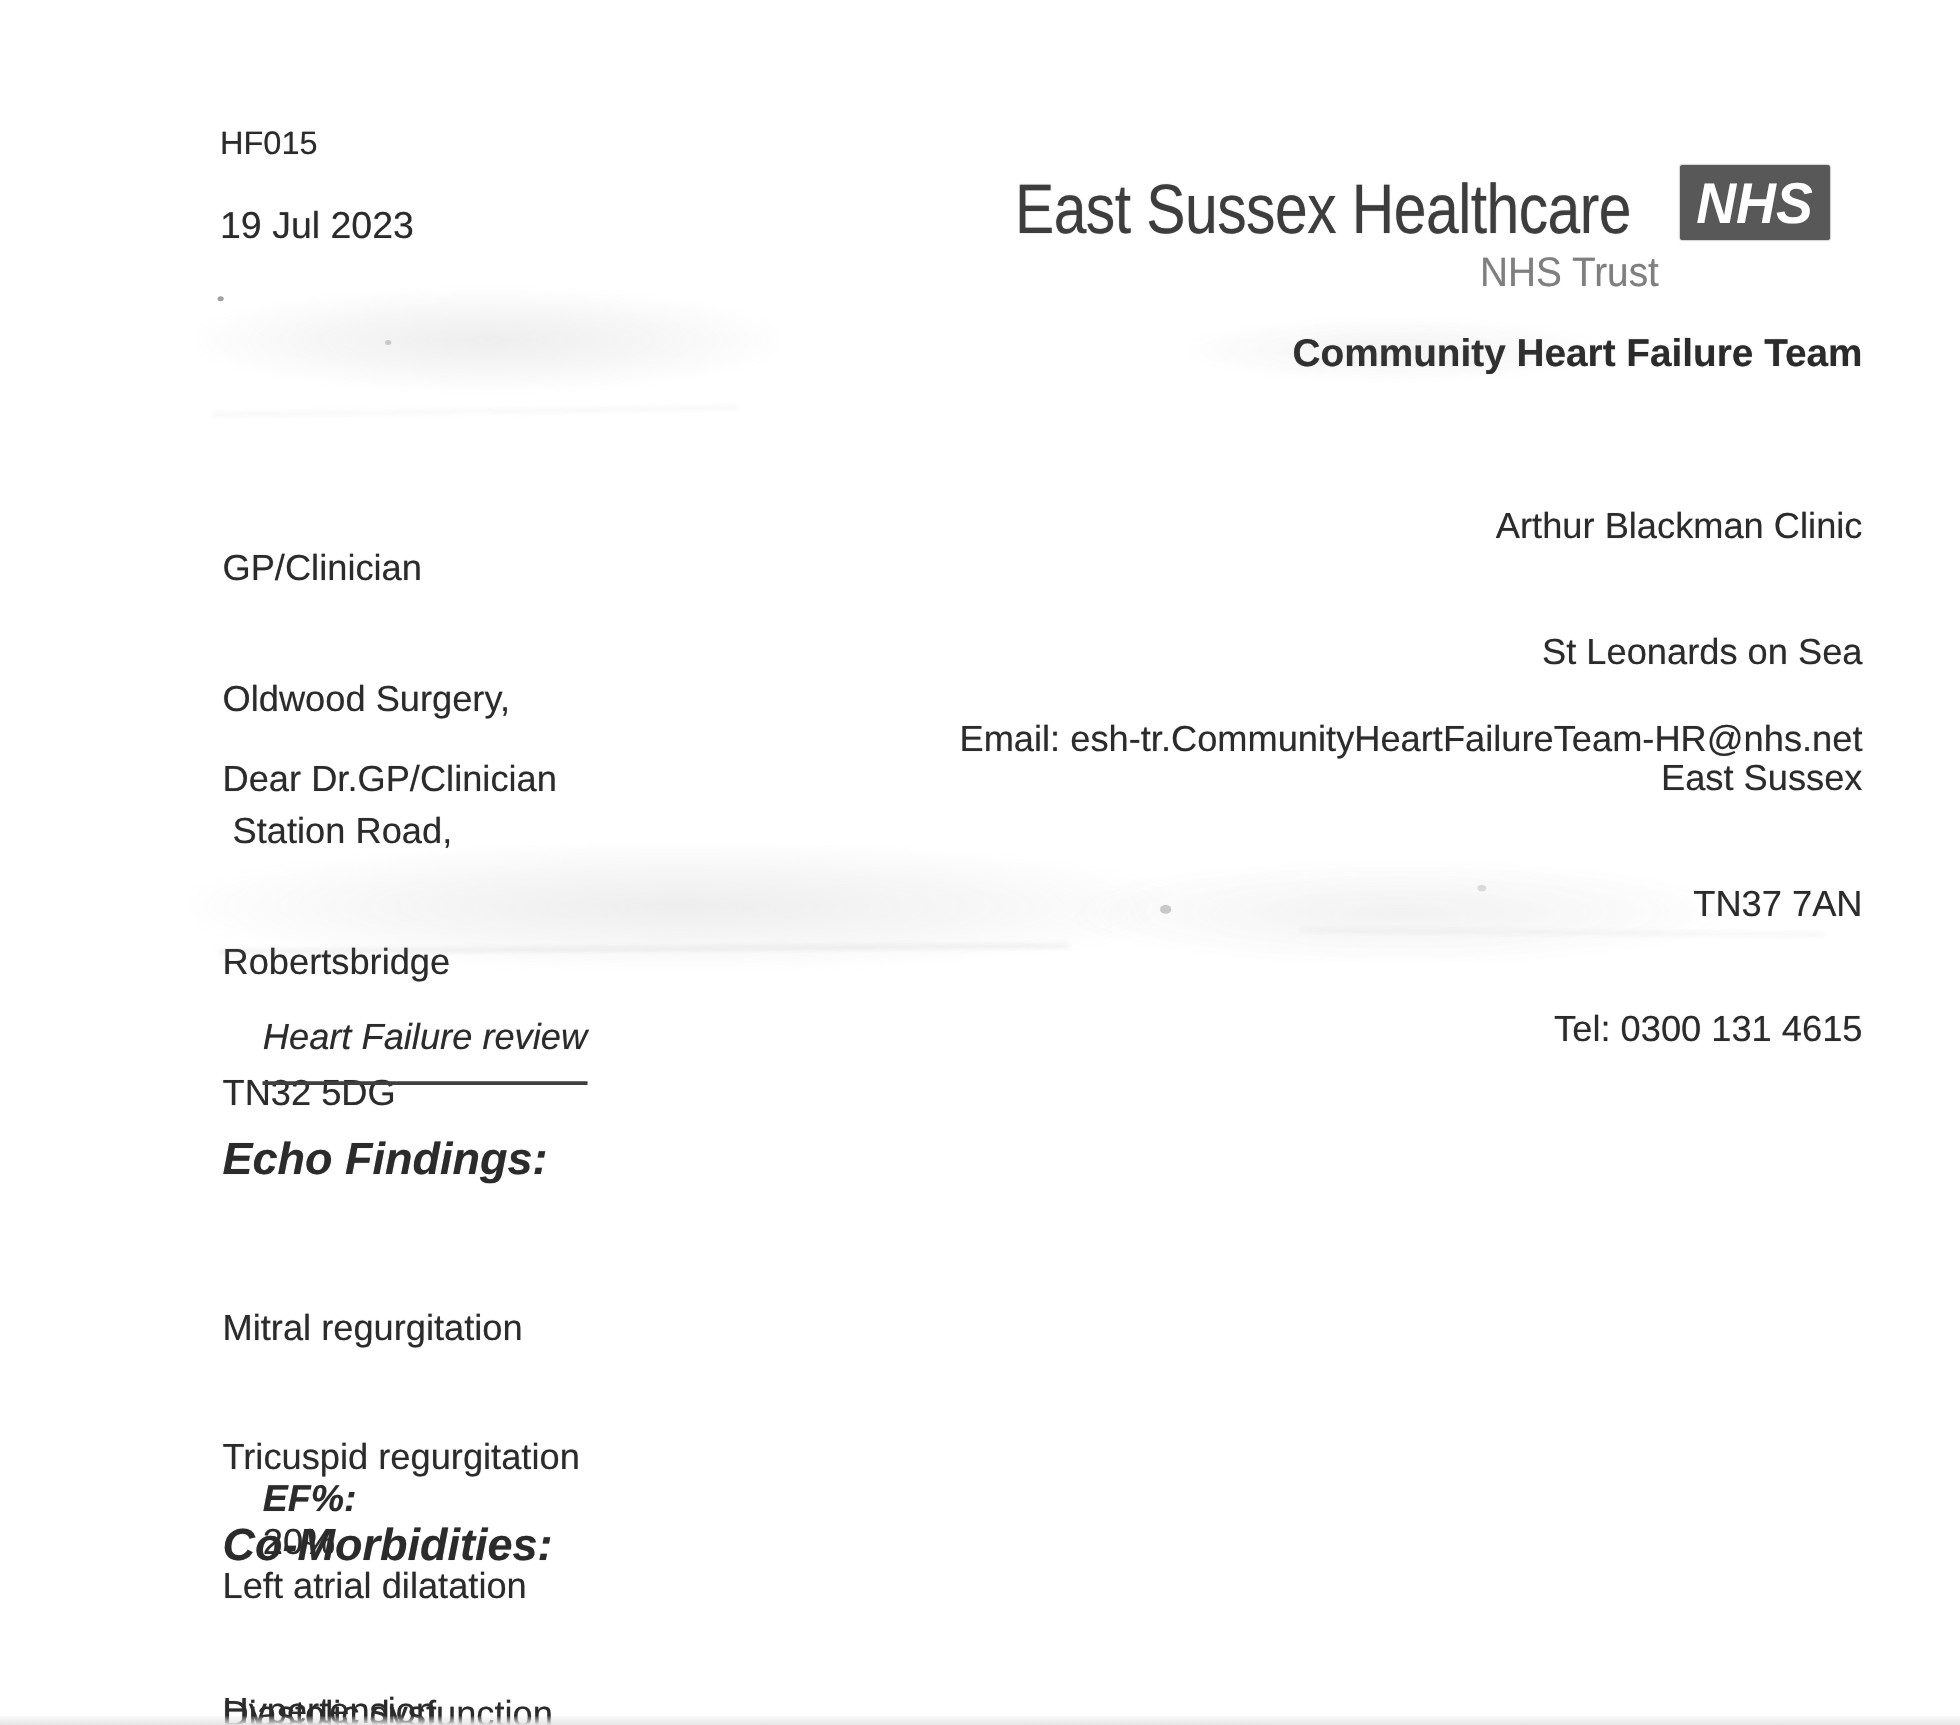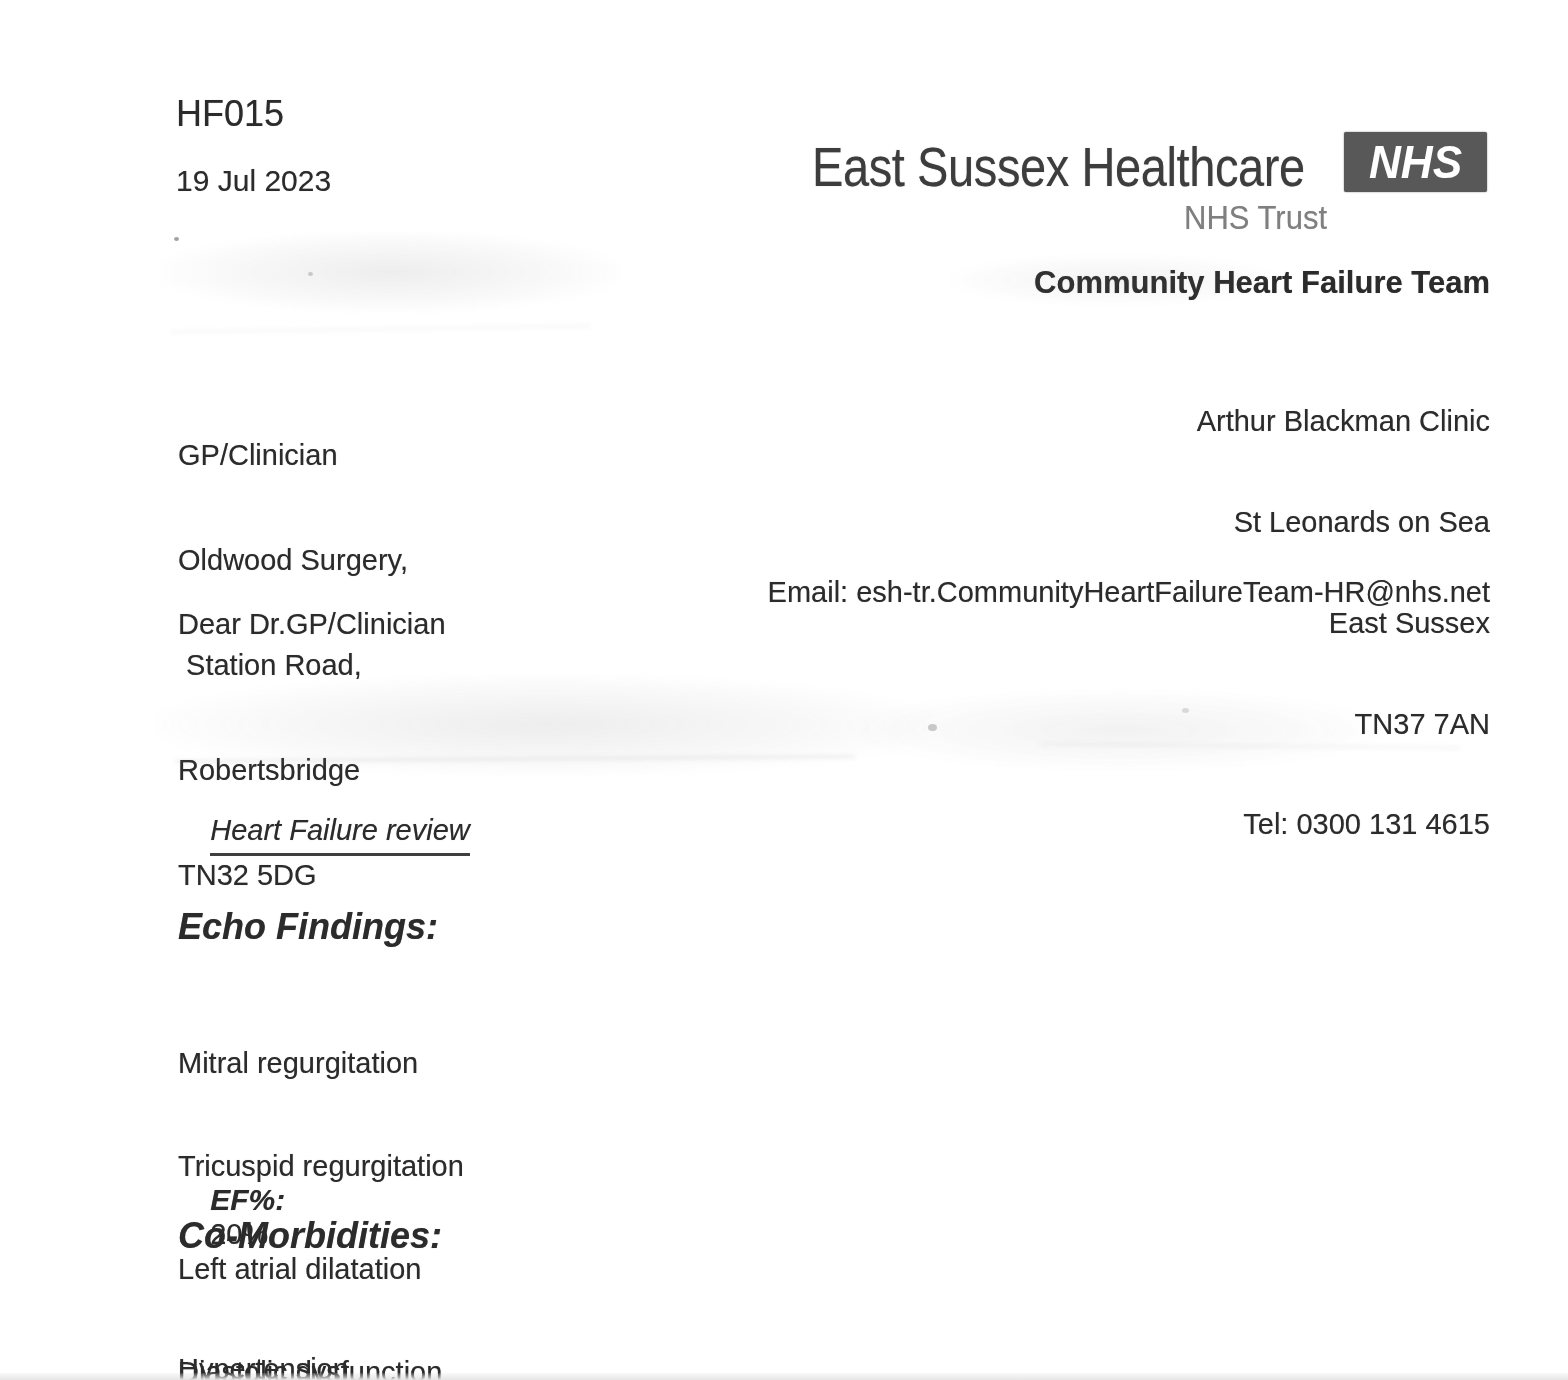--- a/index.html
+++ b/index.html
@@ -22,36 +22,36 @@
     background: #ffffff;
   }
   .txt {
     position: absolute;
     font-size: 29px;
     line-height: 34px;
     color: var(--ink);
     text-shadow: 0 0 0.7px rgba(45,45,45,0.5);
     white-space: pre;
   }
-  .ref-code   { left: 176px; top: 97px;  font-size: 36px; }
+  .ref-code   { left: 176px; top: 97px;  font-size: 26px; }
   .date-line  { left: 176px; top: 164px; font-size: 30px; }
 
   
   .org-name {
     left: 812px; top: 138px;
     font-size: 56px; line-height: 58px;
     color: var(--header_gray);
     transform: scaleX(0.84); transform-origin: left top;
     letter-spacing: -0.5px;
     text-shadow: 0 0 1px rgba(50,50,50,0.5);
   }
   .nhs-box {
     position: absolute;
     left: 1344px; top: 132px;
-    width: 143px; height: 60px;
+    width: 120px; height: 60px;
     background: var(--logo_box);
     border-radius: 2px;
     display: flex; align-items: center; justify-content: center;
     box-shadow: 0 0 1.5px rgba(60,60,60,0.8);
   }
   .nhs-box span {
     color: #ffffff;
     font-size: 46px;
     font-weight: bold;
     font-style: italic;
@@ -87,21 +87,21 @@
   .salutation { left: 178px; top: 607px; }
 
   
   .review-heading {
     left: 178px; top: 779px;
     font-style: italic;
   }
   .review-heading .underlined {
     display: inline-block;
     border-bottom: 3px solid #3f3f3f;
-    padding-bottom: 6px;
+    padding-bottom: 18px;
   }
   .review-body { left: 178px; top: 844px; }
   .section-heading {
     font-size: 36px;
     font-weight: bold;
     font-style: italic;
   }
   .echo-heading { left: 178px; top: 910px; }
   .echo-list    { left: 178px; top: 977px; line-height: 34.4px; }
   .ef-line      { left: 178px; top: 1149px; }

